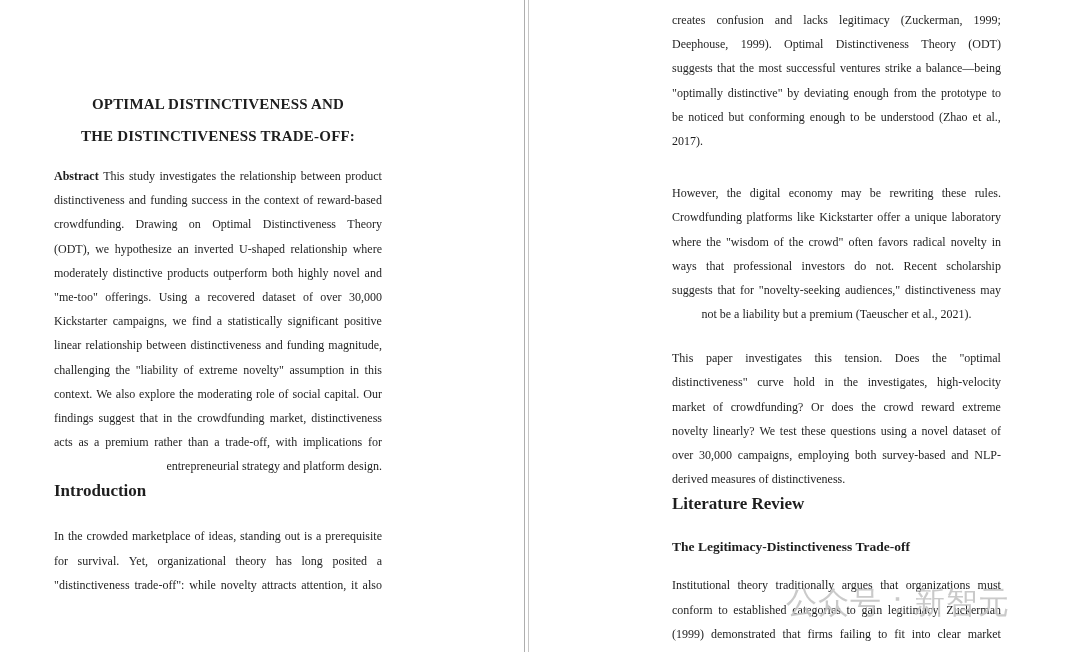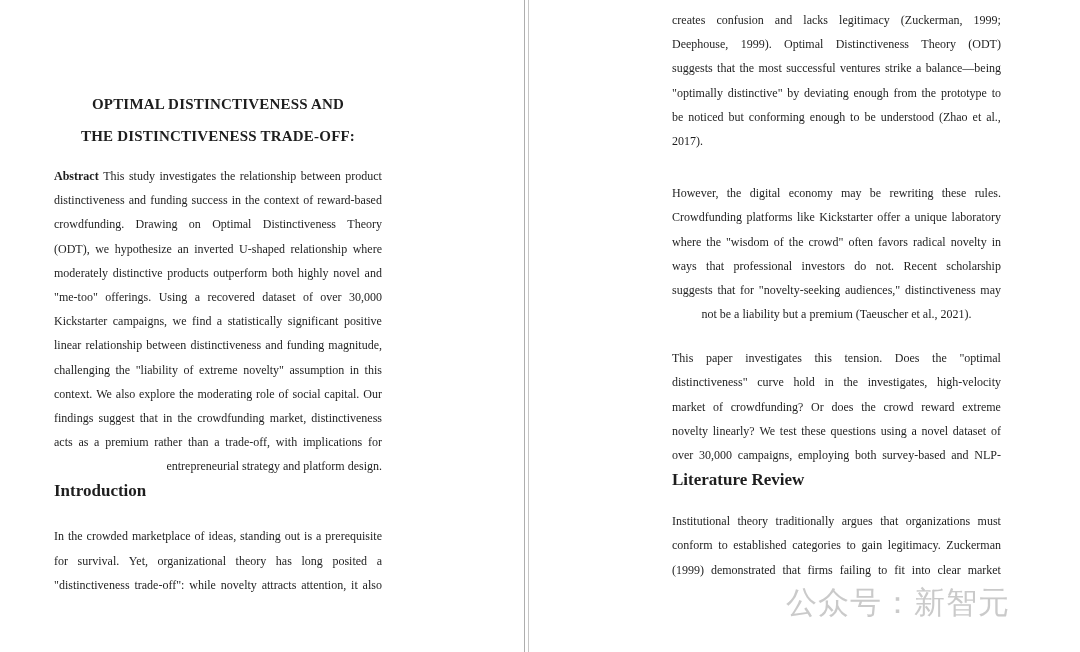--- a/index.html
+++ b/index.html
@@ -390,23 +390,25 @@
       <div class="jline">
           <span>over</span>
           <span>30,000</span>
           <span>campaigns,</span>
           <span>employing</span>
           <span>both</span>
           <span>survey-based</span>
           <span>and</span>
           <span>NLP-</span>
         </div>
+      <div class="pline">derived measures of distinctiveness.</div>
     </div>
 
     <div class="h-main mt-lit-h">Literature Review</div>
+    <div class="h-sub mt-sub-h">The Legitimacy-Distinctiveness Trade-off</div>
 
     <div class="body-text mt-p4">
       <div class="jline">
           <span>Institutional</span>
           <span>theory</span>
           <span>traditionally</span>
           <span>argues</span>
           <span>that</span>
           <span>organizations</span>
           <span>must</span>

